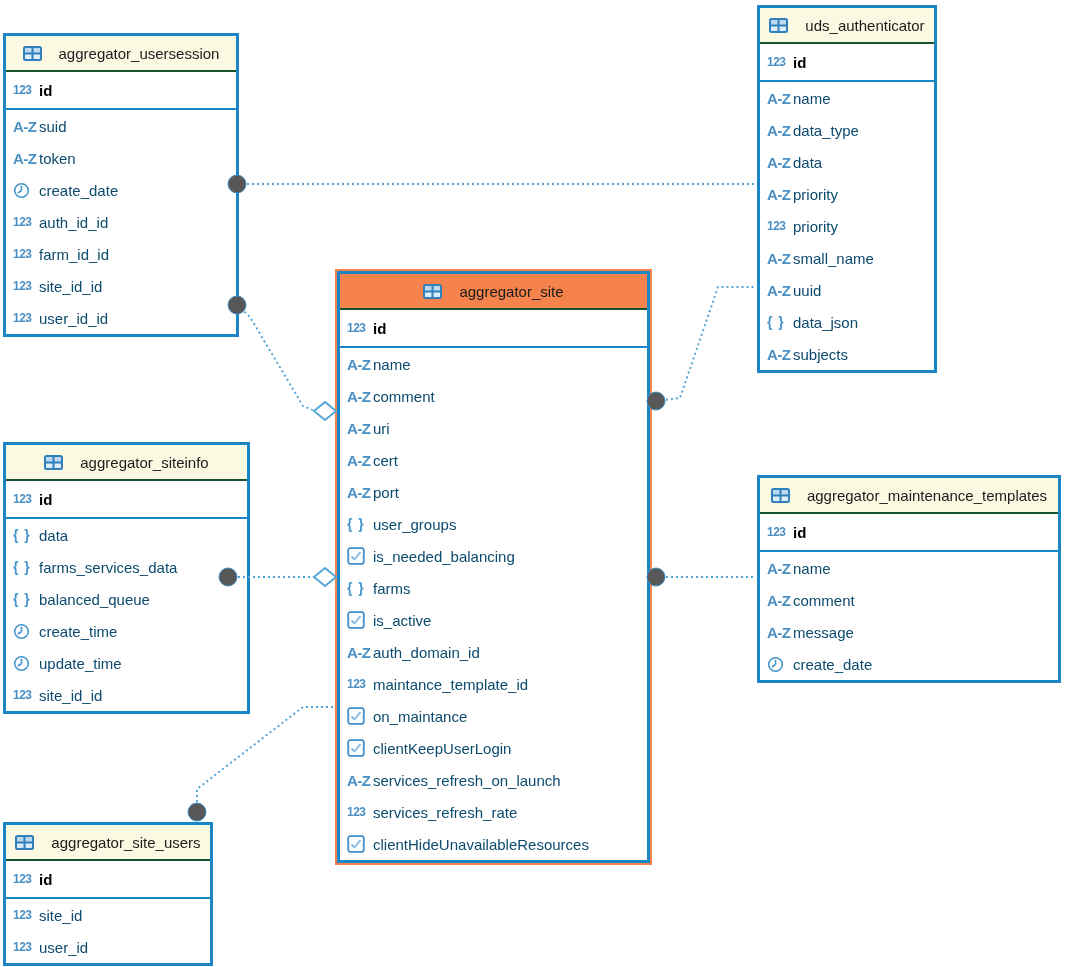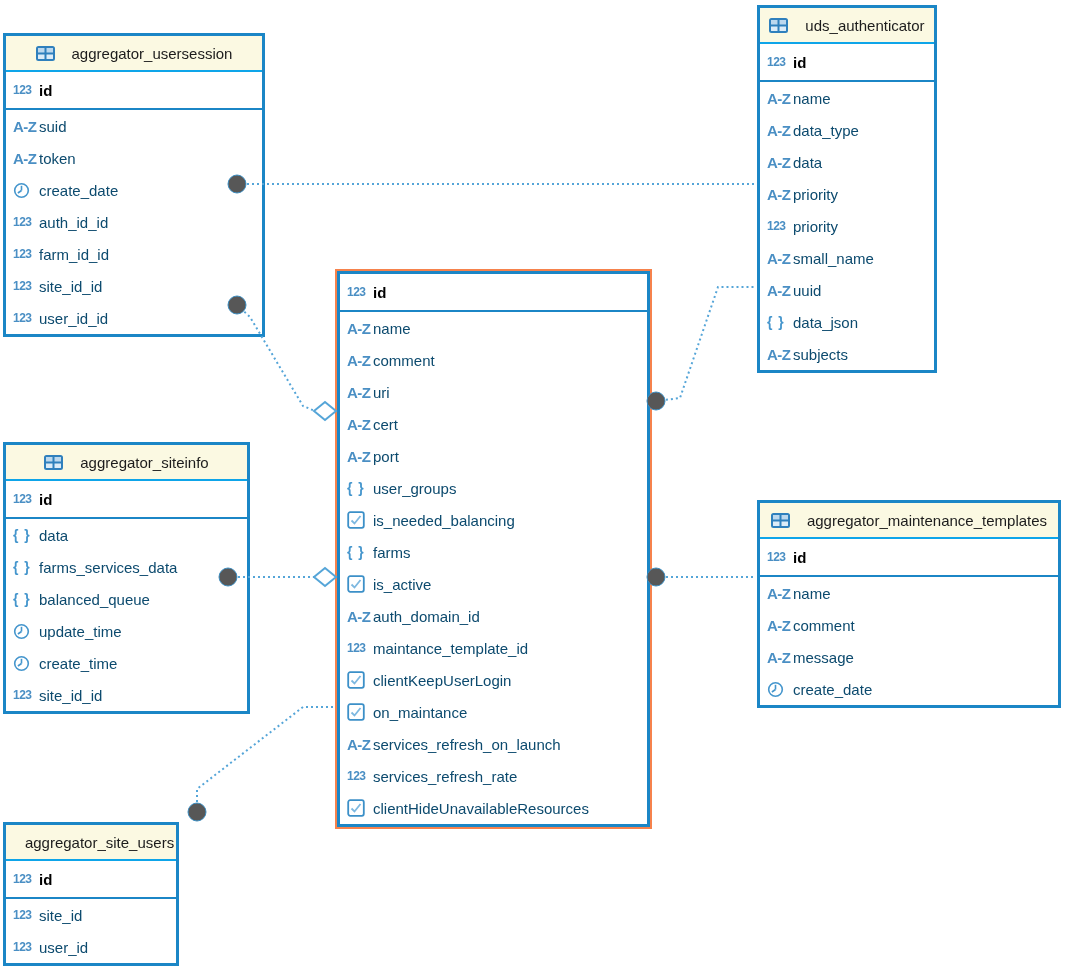--- a/index.html
+++ b/index.html
@@ -7,21 +7,21 @@
     position:relative;width:1080px;height:967px;background:#ffffff;
     font-family:"Liberation Sans",sans-serif;overflow:hidden;
   }
   .entity{
     position:absolute;background:#ffffff;border:3px solid #1b86c6;
     box-sizing:border-box;z-index:2;
   }
   .entity.selected{outline:2px solid #f6824c;}
   .entity-header{
     display:flex;align-items:center;justify-content:center;gap:17px;
-    height:34px;border-bottom:2px solid #0ea5e9;background:#fbf9e2;
+    height:34px;border-bottom:2px solid #14532d;background:#fbf9e2;
     padding:0 6px;white-space:nowrap;overflow:hidden;
   }
   .entity.selected .entity-header{background:#f6824c;}
   .entity-title{font-size:15px;color:#1c1c1c;}
   .key-row,.field-row{
     display:flex;align-items:center;padding:0 0 0 7px;
     white-space:nowrap;overflow:hidden;
   }
   .key-row{height:36px;border-bottom:2px solid #1b86c6;}
   .field-row{height:32px;}
@@ -33,21 +33,21 @@
   .t-num{font-size:12px;font-weight:600;color:#4a8fc4;letter-spacing:-0.5px;}
   .t-str{font-size:15px;font-weight:700;color:#4a8fc4;letter-spacing:-0.5px;}
   .t-json{font-size:14px;font-weight:700;color:#4596cd;letter-spacing:1px;}
   svg.rel-layer{position:absolute;left:0;top:0;z-index:3;pointer-events:none;}
   svg.rel-layer *{pointer-events:auto;}
 </style>
 </head>
 <body>
 
 <div id="canvas">
-    <div class="entity" style="left: 3px; top: 33px; width: 262px;">
+    <div class="entity" style="left: 3px; top: 33px; width: 236px;">
       <div class="entity-header">
         <svg width="19" height="15" viewBox="0 0 19 15">
           <rect x="1" y="1" width="17" height="13" rx="1.5" fill="#dcecf8" stroke="#2f80bd" stroke-width="2"></rect>
           <rect x="2" y="2" width="15" height="5" fill="#bcd8ee"></rect>
           <line x1="1" y1="7.5" x2="18" y2="7.5" stroke="#2f80bd" stroke-width="2"></line>
           <line x1="9.5" y1="1" x2="9.5" y2="14" stroke="#2f80bd" stroke-width="2"></line>
         </svg>
         <span class="entity-title">aggregator_usersession</span>
       </div>
       <div class="key-row">
@@ -168,20 +168,29 @@
         <span class="col-name">data_json</span>
       </div>
       <div class="field-row">
         <span class="type-icon">
           <span class="t-str">A-Z</span>
         </span>
         <span class="col-name">subjects</span>
       </div>
     </div>
     <div class="entity selected" style="left: 337px; top: 271px; width: 313px;">
+      <div class="entity-header">
+        <svg width="19" height="15" viewBox="0 0 19 15">
+          <rect x="1" y="1" width="17" height="13" rx="1.5" fill="#dcecf8" stroke="#2f80bd" stroke-width="2"></rect>
+          <rect x="2" y="2" width="15" height="5" fill="#bcd8ee"></rect>
+          <line x1="1" y1="7.5" x2="18" y2="7.5" stroke="#2f80bd" stroke-width="2"></line>
+          <line x1="9.5" y1="1" x2="9.5" y2="14" stroke="#2f80bd" stroke-width="2"></line>
+        </svg>
+        <span class="entity-title">aggregator_site</span>
+      </div>
       <div class="key-row">
         <span class="type-icon">
           <span class="t-num">123</span>
         </span>
         <span class="col-name">id</span>
       </div>
       <div class="field-row">
         <span class="type-icon">
           <span class="t-str">A-Z</span>
         </span>
@@ -253,30 +262,30 @@
         </span>
         <span class="col-name">maintance_template_id</span>
       </div>
       <div class="field-row">
         <span class="type-icon">
           <svg width="18" height="18" viewBox="0 0 18 18">
             <rect x="1.2" y="1.2" width="15.6" height="15.6" rx="2" fill="#ffffff" stroke="#3c90c8" stroke-width="1.8"></rect>
             <path d="M4.5 9.5 L7.5 12.5 L13.5 5" fill="none" stroke="#7db8e0" stroke-width="1.8"></path>
           </svg>
         </span>
-        <span class="col-name">clientKeepUserLogin</span>
+        <span class="col-name">on_maintance</span>
       </div>
       <div class="field-row">
         <span class="type-icon">
           <svg width="18" height="18" viewBox="0 0 18 18">
             <rect x="1.2" y="1.2" width="15.6" height="15.6" rx="2" fill="#ffffff" stroke="#3c90c8" stroke-width="1.8"></rect>
             <path d="M4.5 9.5 L7.5 12.5 L13.5 5" fill="none" stroke="#7db8e0" stroke-width="1.8"></path>
           </svg>
         </span>
-        <span class="col-name">on_maintance</span>
+        <span class="col-name">clientKeepUserLogin</span>
       </div>
       <div class="field-row">
         <span class="type-icon">
           <span class="t-str">A-Z</span>
         </span>
         <span class="col-name">services_refresh_on_launch</span>
       </div>
       <div class="field-row">
         <span class="type-icon">
           <span class="t-num">123</span>
@@ -328,40 +337,40 @@
         <span class="col-name">balanced_queue</span>
       </div>
       <div class="field-row">
         <span class="type-icon">
           <svg width="17" height="17" viewBox="0 0 17 17">
             <circle cx="8.5" cy="8.5" r="6.8" fill="none" stroke="#4596cd" stroke-width="1.6"></circle>
             <line x1="8.5" y1="8.5" x2="8.5" y2="3.8" stroke="#4596cd" stroke-width="1.6"></line>
             <line x1="8.5" y1="8.5" x2="4.9" y2="11" stroke="#4596cd" stroke-width="1.6"></line>
           </svg>
         </span>
-        <span class="col-name">update_time</span>
+        <span class="col-name">create_time</span>
       </div>
       <div class="field-row">
         <span class="type-icon">
           <svg width="17" height="17" viewBox="0 0 17 17">
             <circle cx="8.5" cy="8.5" r="6.8" fill="none" stroke="#4596cd" stroke-width="1.6"></circle>
             <line x1="8.5" y1="8.5" x2="8.5" y2="3.8" stroke="#4596cd" stroke-width="1.6"></line>
             <line x1="8.5" y1="8.5" x2="4.9" y2="11" stroke="#4596cd" stroke-width="1.6"></line>
           </svg>
         </span>
-        <span class="col-name">create_time</span>
+        <span class="col-name">update_time</span>
       </div>
       <div class="field-row">
         <span class="type-icon">
           <span class="t-num">123</span>
         </span>
         <span class="col-name">site_id_id</span>
       </div>
     </div>
-    <div class="entity" style="left: 757px; top: 500px; width: 304px;">
+    <div class="entity" style="left: 757px; top: 475px; width: 304px;">
       <div class="entity-header">
         <svg width="19" height="15" viewBox="0 0 19 15">
           <rect x="1" y="1" width="17" height="13" rx="1.5" fill="#dcecf8" stroke="#2f80bd" stroke-width="2"></rect>
           <rect x="2" y="2" width="15" height="5" fill="#bcd8ee"></rect>
           <line x1="1" y1="7.5" x2="18" y2="7.5" stroke="#2f80bd" stroke-width="2"></line>
           <line x1="9.5" y1="1" x2="9.5" y2="14" stroke="#2f80bd" stroke-width="2"></line>
         </svg>
         <span class="entity-title">aggregator_maintenance_templates</span>
       </div>
       <div class="key-row">
@@ -392,21 +401,21 @@
         <span class="type-icon">
           <svg width="17" height="17" viewBox="0 0 17 17">
             <circle cx="8.5" cy="8.5" r="6.8" fill="none" stroke="#4596cd" stroke-width="1.6"></circle>
             <line x1="8.5" y1="8.5" x2="8.5" y2="3.8" stroke="#4596cd" stroke-width="1.6"></line>
             <line x1="8.5" y1="8.5" x2="4.9" y2="11" stroke="#4596cd" stroke-width="1.6"></line>
           </svg>
         </span>
         <span class="col-name">create_date</span>
       </div>
     </div>
-    <div class="entity" style="left: 3px; top: 822px; width: 176px;">
+    <div class="entity" style="left: 3px; top: 822px; width: 210px;">
       <div class="entity-header">
         <svg width="19" height="15" viewBox="0 0 19 15">
           <rect x="1" y="1" width="17" height="13" rx="1.5" fill="#dcecf8" stroke="#2f80bd" stroke-width="2"></rect>
           <rect x="2" y="2" width="15" height="5" fill="#bcd8ee"></rect>
           <line x1="1" y1="7.5" x2="18" y2="7.5" stroke="#2f80bd" stroke-width="2"></line>
           <line x1="9.5" y1="1" x2="9.5" y2="14" stroke="#2f80bd" stroke-width="2"></line>
         </svg>
         <span class="entity-title">aggregator_site_users</span>
       </div>
       <div class="key-row">

